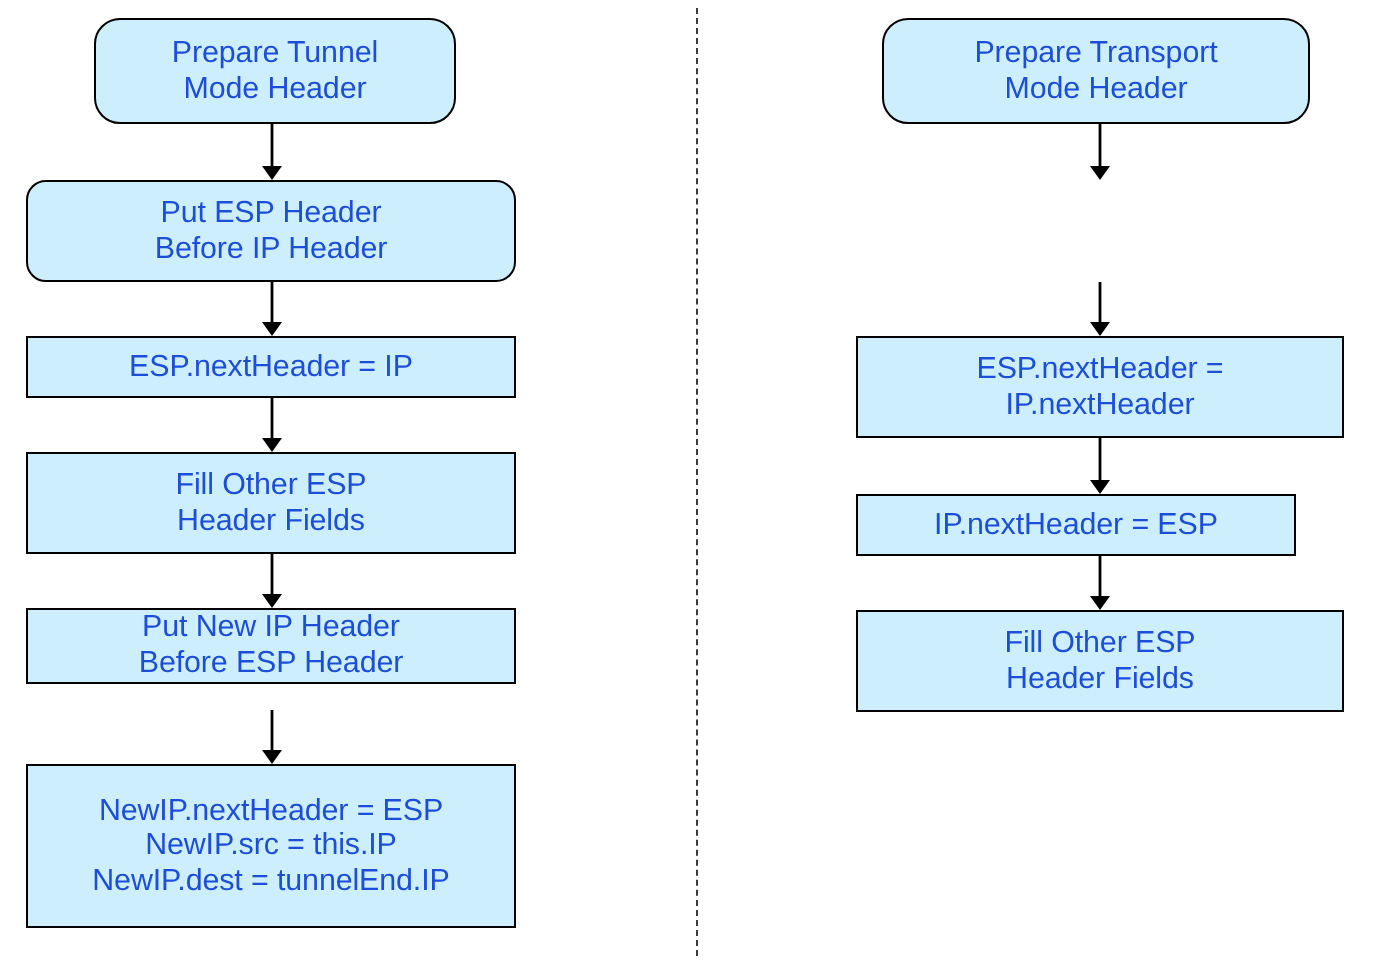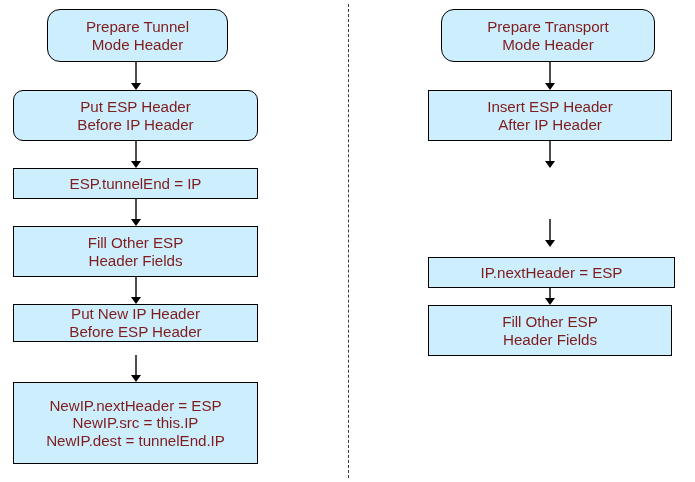--- a/index.html
+++ b/index.html
@@ -29,21 +29,21 @@
     background: #cdeefd;
     border: 1.4px solid #000000;
     display: flex;
     align-items: center;
     justify-content: center;
     text-align: center;
     line-height: 1.16;
     font-size: 15.2px;
     letter-spacing: -0.05px;
     white-space: pre-line;
-    color: #7f1d1d;
+    color: #1d4ed8;
   }
   .node.rounded {
     border-radius: 13px;
   }
   .divider {
     position: absolute;
     border-left: 1.3px dashed #3a3a3a;
     width: 0;
   }
   .arrow-svg {
@@ -82,21 +82,21 @@
       <polygon points="3,20 13,20 8,27" class="arrow-head" fill="#000000"></polygon>
     </svg>
     <svg class="arrow-svg" width="16" height="27" style="left: 128px; top: 355px;">
       <line x1="8" y1="0" x2="8" y2="21" class="arrow-line" stroke="#000000"></line>
       <polygon points="3,20 13,20 8,27" class="arrow-head" fill="#000000"></polygon>
     </svg>
     <div class="node rounded" style="left: 47px; top: 9px; width: 181px; height: 53px; background: rgb(205, 238, 253); border-color: rgb(0, 0, 0);">Prepare Tunnel
 Mode Header</div>
     <div class="node" style="left: 13px; top: 90px; width: 245px; height: 51px; background: rgb(205, 238, 253); border-color: rgb(0, 0, 0); border-radius: 10px;">Put ESP Header
 Before IP Header</div>
-    <div class="node" style="left: 13px; top: 168px; width: 245px; height: 31px; background: rgb(205, 238, 253); border-color: rgb(0, 0, 0);">ESP.tunnelEnd = IP</div>
+    <div class="node" style="left: 13px; top: 168px; width: 245px; height: 31px; background: rgb(205, 238, 253); border-color: rgb(0, 0, 0);">ESP.nextHeader = IP</div>
     <div class="node" style="left: 13px; top: 226px; width: 245px; height: 51px; background: rgb(205, 238, 253); border-color: rgb(0, 0, 0);">Fill Other ESP
 Header Fields</div>
     <div class="node" style="left: 13px; top: 304px; width: 245px; height: 38px; background: rgb(205, 238, 253); border-color: rgb(0, 0, 0);">Put New IP Header
 Before ESP Header</div>
     <div class="node" style="left: 13px; top: 382px; width: 245px; height: 82px; background: rgb(205, 238, 253); border-color: rgb(0, 0, 0);">NewIP.nextHeader = ESP
 NewIP.src = this.IP
 NewIP.dest = tunnelEnd.IP</div>
     <svg class="arrow-svg" width="16" height="28" style="left: 542px; top: 62px;">
       <line x1="8" y1="0" x2="8" y2="22" class="arrow-line" stroke="#000000"></line>
       <polygon points="3,21 13,21 8,28" class="arrow-head" fill="#000000"></polygon>
@@ -108,18 +108,18 @@
     <svg class="arrow-svg" width="16" height="28" style="left: 542px; top: 219px;">
       <line x1="8" y1="0" x2="8" y2="22" class="arrow-line" stroke="#000000"></line>
       <polygon points="3,21 13,21 8,28" class="arrow-head" fill="#000000"></polygon>
     </svg>
     <svg class="arrow-svg" width="16" height="27" style="left: 542px; top: 278px;">
       <line x1="8" y1="0" x2="8" y2="21" class="arrow-line" stroke="#000000"></line>
       <polygon points="3,20 13,20 8,27" class="arrow-head" fill="#000000"></polygon>
     </svg>
     <div class="node rounded" style="left: 441px; top: 9px; width: 214px; height: 53px; background: rgb(205, 238, 253); border-color: rgb(0, 0, 0);">Prepare Transport
 Mode Header</div>
-    <div class="node" style="left: 428px; top: 90px; width: 244px; height: 51px; background: rgb(205, 238, 253); border-color: rgb(0, 0, 0);">Insert ESP Header
-After IP Header</div>
-    <div class="node" style="left: 428px; top: 247px; width: 247px; height: 31px; background: rgb(205, 238, 253); border-color: rgb(0, 0, 0); margin-top: 10px;">IP.nextHeader = ESP</div>
+    <div class="node" style="left: 428px; top: 168px; width: 244px; height: 51px; background: rgb(205, 238, 253); border-color: rgb(0, 0, 0);">ESP.nextHeader =
+IP.nextHeader</div>
+    <div class="node" style="left: 428px; top: 247px; width: 220px; height: 31px; background: rgb(205, 238, 253); border-color: rgb(0, 0, 0);">IP.nextHeader = ESP</div>
     <div class="node" style="left: 428px; top: 305px; width: 244px; height: 51px; background: rgb(205, 238, 253); border-color: rgb(0, 0, 0);">Fill Other ESP
 Header Fields</div>
   </div>
 
 </body></html>

